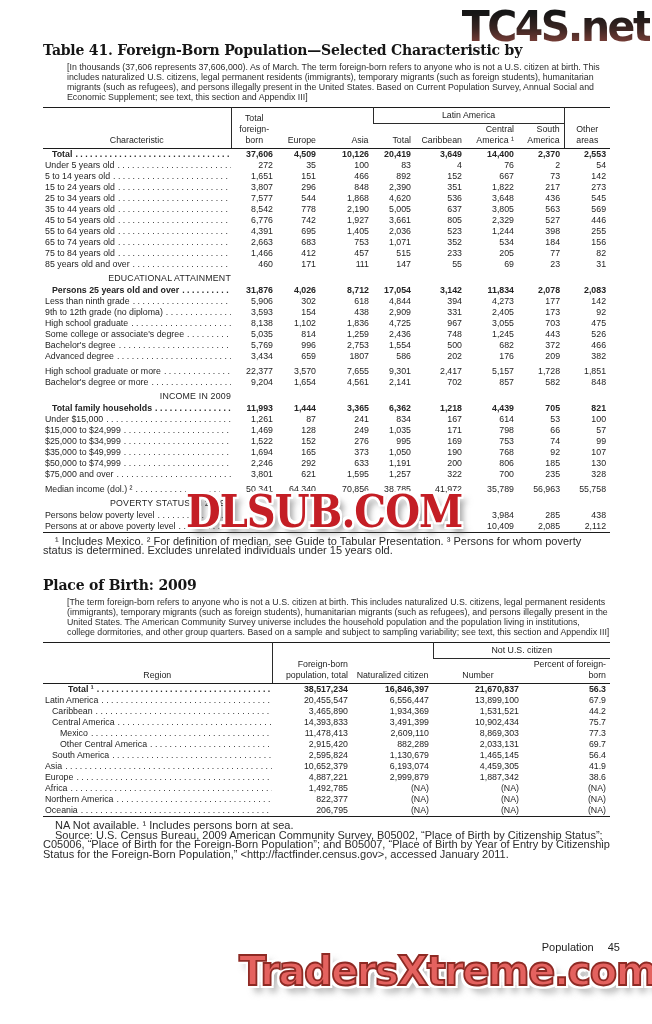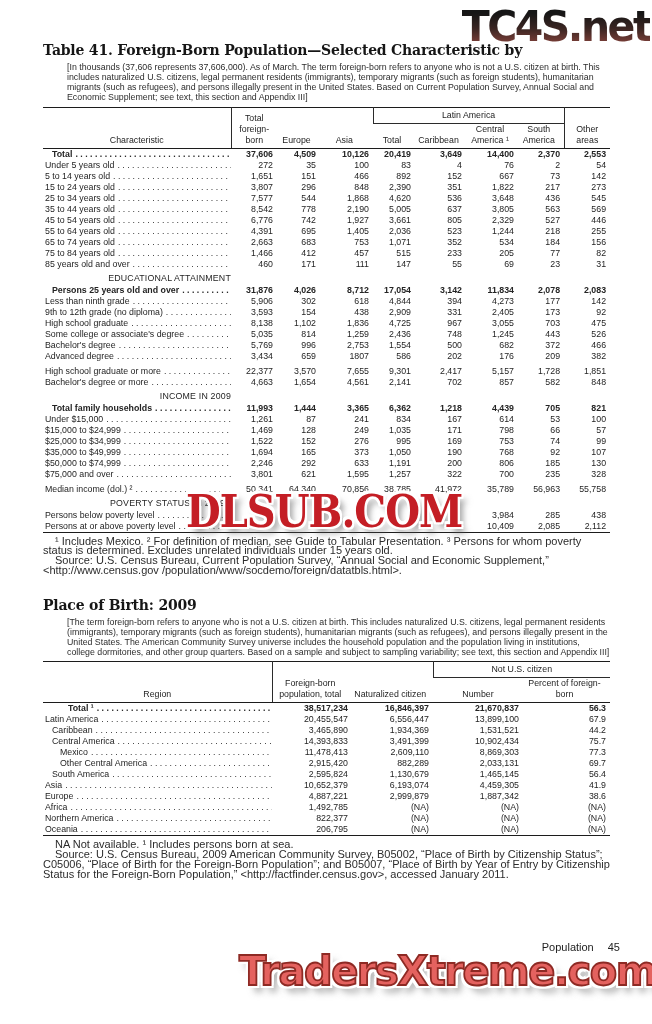--- a/index.html
+++ b/index.html
@@ -11,21 +11,21 @@
   .tbl-title{font-family:"DejaVu Serif",serif;font-weight:bold;font-size:14px;line-height:16px;color:#161616;letter-spacing:-0.2px;}
   .note{margin-top:5px;font-size:8.8px;line-height:9.9px;color:#2c2c2c;margin-left:24px;}
 
   
   table{border-collapse:collapse;width:567px;table-layout:fixed;margin-top:4px;
         border-top:1.5px solid #1c1c1c;border-bottom:1.5px solid #1c1c1c;}
   th,td{padding:0;font-size:8.8px;line-height:11px;font-weight:normal;color:#242424;}
   thead th{vertical-align:bottom;padding-bottom:2px;}
   thead tr:last-child th, thead th[rowspan]{border-bottom:1.4px solid #1c1c1c;}
   .h-center{text-align:center;}
-  .h-right{text-align:center;padding-right:4px;}
+  .h-right{text-align:right;padding-right:4px;}
   .h-span{text-align:center;border-bottom:1px solid #2b2b2b;padding-top:2px;}
   .bl{border-left:1px solid #2b2b2b;}
   td.num{text-align:right;padding-right:4px;white-space:nowrap;}
   td.stub{white-space:nowrap;overflow:hidden;}
   .stubflex{display:flex;align-items:baseline;overflow:hidden;}
   .stubflex .lab{white-space:nowrap;}
   .dots{flex:1;overflow:hidden;white-space:nowrap;color:#2b2b2b;}
   .dots::after{content:" . . . . . . . . . . . . . . . . . . . . . . . . . . . . . . . . . . . . . . . . . . . . . . . . . . . . . . . .";padding-left:3px;}
   .b{font-weight:bold;}
   .sec-head{text-align:right;padding-top:3px;padding-bottom:1px;letter-spacing:0.2px;}
@@ -224,21 +224,21 @@
                 <span class="lab">55 to 64 years old</span>
                 <span class="dots"></span>
               </div>
             </td>
             <td class="num">4,391</td>
             <td class="num">695</td>
             <td class="num">1,405</td>
             <td class="num">2,036</td>
             <td class="num">523</td>
             <td class="num">1,244</td>
-            <td class="num">218</td>
+            <td class="num">398</td>
             <td class="num">255</td>
           </tr>
           <tr>
             <td class="stub">
               <div class="stubflex ind0">
                 <span class="lab">65 to 74 years old</span>
                 <span class="dots"></span>
               </div>
             </td>
             <td class="num">2,663</td>
@@ -421,21 +421,21 @@
             <td class="num">1,728</td>
             <td class="num">1,851</td>
           </tr>
           <tr>
             <td class="stub">
               <div class="stubflex ind0">
                 <span class="lab">Bachelor's degree or more</span>
                 <span class="dots"></span>
               </div>
             </td>
-            <td class="num">4,663</td>
+            <td class="num">9,204</td>
             <td class="num">1,654</td>
             <td class="num">4,561</td>
             <td class="num">2,141</td>
             <td class="num">702</td>
             <td class="num">857</td>
             <td class="num">582</td>
             <td class="num">848</td>
           </tr>
           <tr>
             <td class="sec-head">INCOME IN 2009</td>
@@ -617,21 +617,20 @@
             <td class="num"></td>
             <td class="num">10,409</td>
             <td class="num">2,085</td>
             <td class="num">2,112</td>
           </tr>
         </tbody>
     </table>
 
     <div class="footnotes">
       <p>¹ Includes Mexico. ² For definition of median, see Guide to Tabular Presentation. ³ Persons for whom poverty status is determined. Excludes unrelated individuals under 15 years old.</p>
-      <p>Source: U.S. Census Bureau, Current Population Survey, “Annual Social and Economic Supplement,” &lt;http://www.census.gov /population/www/socdemo/foreign/datatbls.html&gt;.</p>
     </div>
 
     <div class="t42-block">
       <div class="tbl-title">
         <div>Place of Birth: 2009</div>
       </div>
       <div class="note">[The term foreign-born refers to anyone who is not a U.S. citizen at birth. This includes naturalized U.S. citizens, legal permanent residents (immigrants), temporary migrants (such as foreign students), humanitarian migrants (such as refugees), and persons illegally present in the United States. The American Community Survey universe includes the household population and the population living in institutions, college dormitories, and other group quarters. Based on a sample and subject to sampling variability; see text, this section and Appendix III]</div>
 
       <table class="t42">
         <colgroup>

